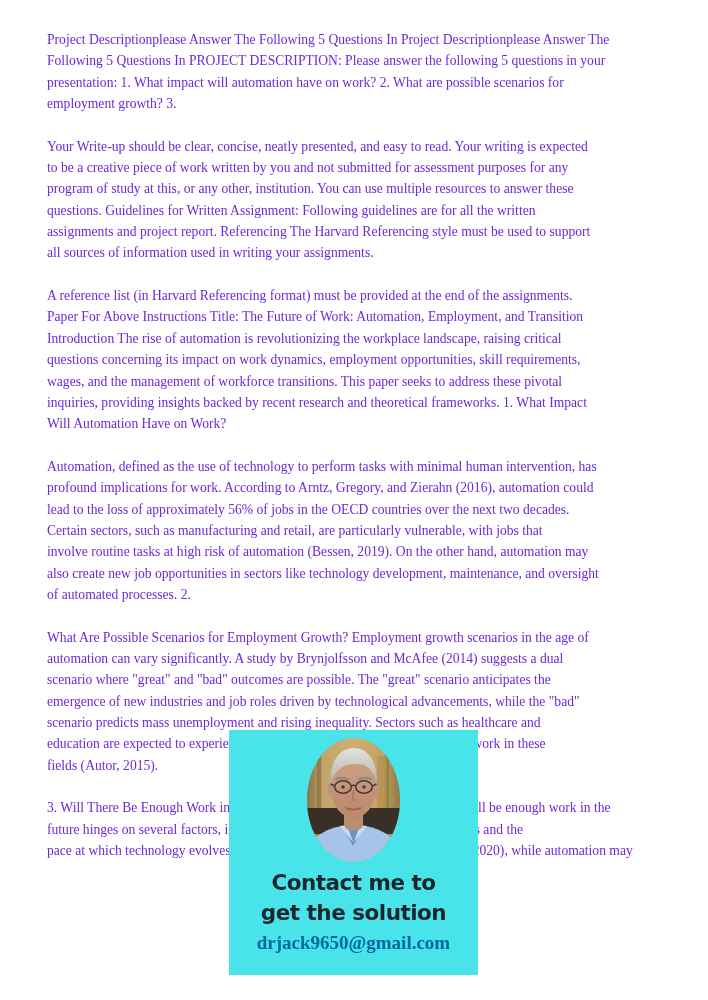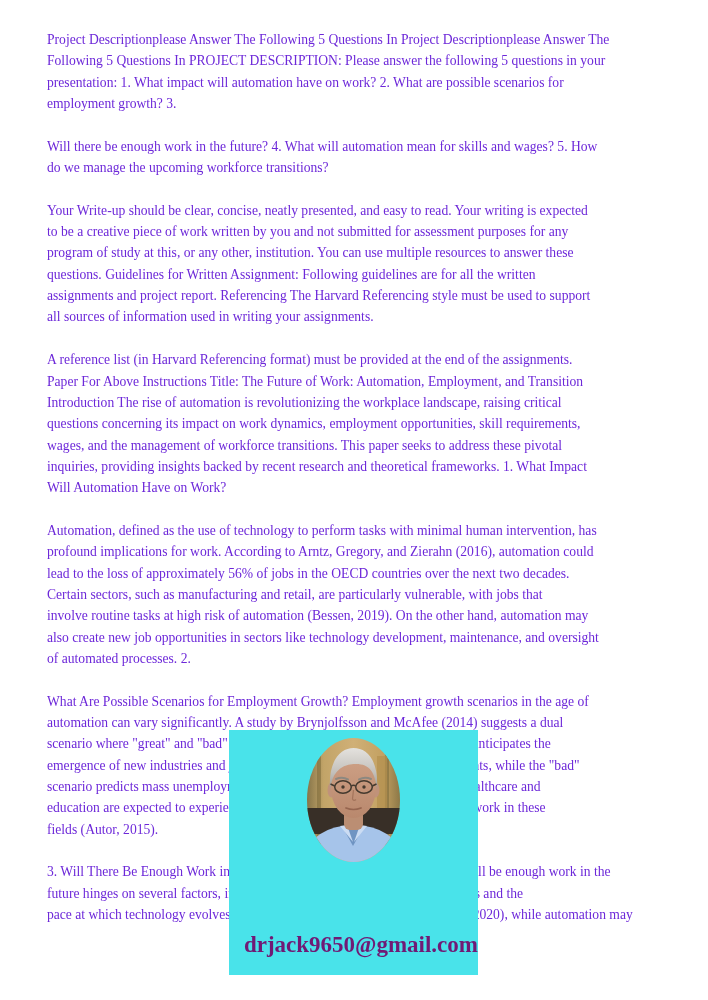--- a/index.html
+++ b/index.html
@@ -43,37 +43,35 @@
     font-size: 21.5px;
     line-height: 30px;
     letter-spacing: -0.5px;
     color: #1b262e;
     white-space: pre-line;
   }
   .email {
     position: absolute;
     top: 202px; left: 0;
     width: 100%;
-    text-align: right;
+    text-align: center;
     font-family: "Liberation Serif", serif;
     font-weight: bold;
-    font-size: 23px;
-    color: #701a75;
+    font-size: 19px;
+    color: #0369a1;
   }
 </style>
 </head>
 <body>
 
 <div class="doc">
   <p>Project Descriptionplease Answer The Following 5 Questions In Project Descriptionplease Answer The
 Following 5 Questions In PROJECT DESCRIPTION: Please answer the following 5 questions in your
 presentation: 1. What impact will automation have on work? 2. What are possible scenarios for
 employment growth? 3.</p>
-  <p>Will there be enough work in the future? 4. What will automation mean for skills and wages? 5. How
-do we manage the upcoming workforce transitions?</p>
   <p>Your Write-up should be clear, concise, neatly presented, and easy to read. Your writing is expected
 to be a creative piece of work written by you and not submitted for assessment purposes for any
 program of study at this, or any other, institution. You can use multiple resources to answer these
 questions. Guidelines for Written Assignment: Following guidelines are for all the written
 assignments and project report. Referencing The Harvard Referencing style must be used to support
 all sources of information used in writing your assignments.</p>
   <p>A reference list (in Harvard Referencing format) must be provided at the end of the assignments.
 Paper For Above Instructions Title: The Future of Work: Automation, Employment, and Transition
 Introduction The rise of automation is revolutionizing the workplace landscape, raising critical
 questions concerning its impact on work dynamics, employment opportunities, skill requirements,
@@ -147,14 +145,16 @@
           <path d="M27.7,48 L23.5,46"></path>
           <path d="M65.3,48 L69.5,46"></path>
         </g>
         <circle cx="36" cy="49" r="1.7" fill="#463a2e"></circle>
         <circle cx="57" cy="49" r="1.7" fill="#463a2e"></circle>
         <path d="M46.5,52 L45.5,61 Q46.8,63.5 49,61.5" stroke="#a3745b" stroke-width="1.2" fill="none"></path>
         <path d="M39,70 Q46.5,73 54,70" stroke="#96654f" stroke-width="1.7" fill="none" stroke-linecap="round"></path>
       </g>
     </svg>
   </div>
+  <div class="caption">Contact me to
+get the solution</div>
   <div class="email">drjack9650@gmail.com</div>
 </div>
 
 </body></html>

